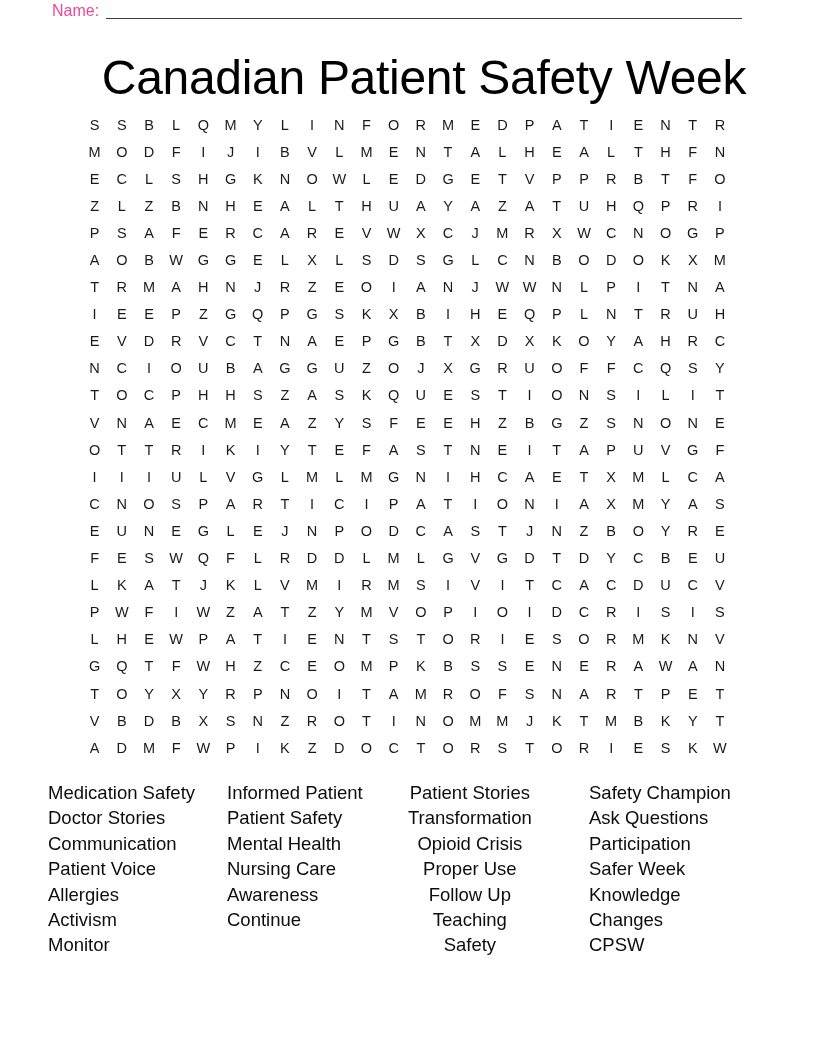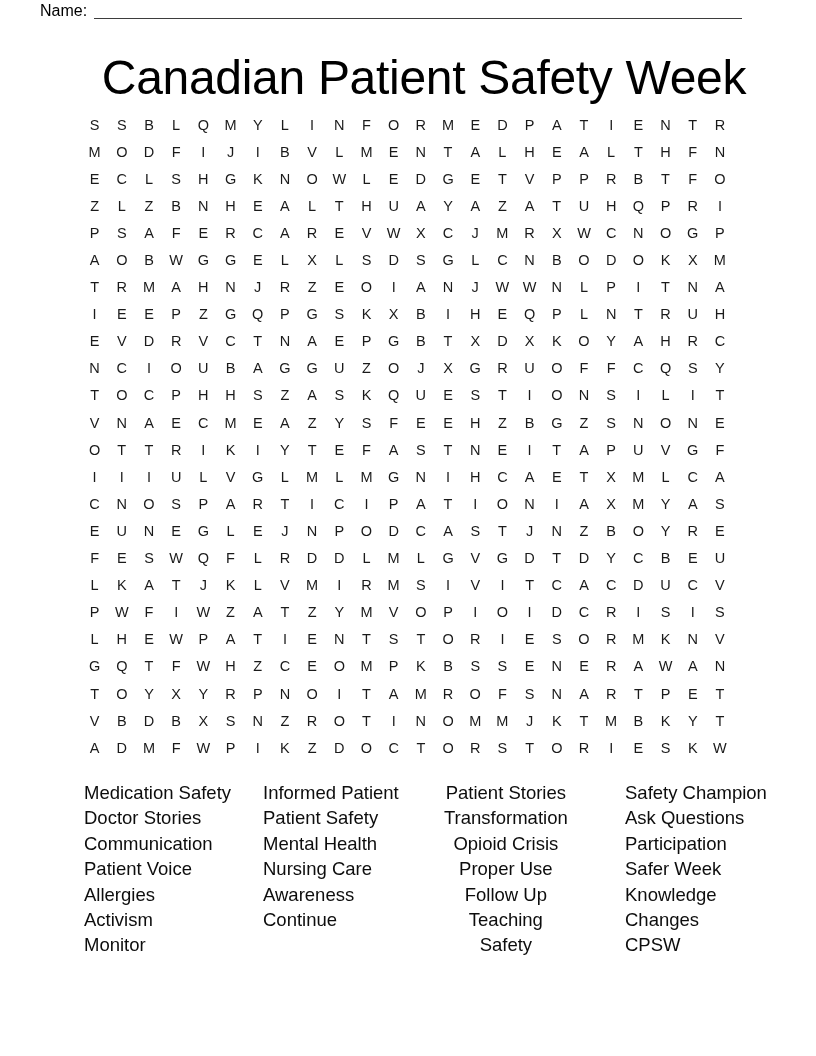--- a/index.html
+++ b/index.html
@@ -19,22 +19,23 @@
     position: absolute;
     left: 40px;
     top: 2px;
     width: 702px;
     display: flex;
     align-items: flex-end;
   }
   .name-label {
     font-size: 16px;
     line-height: 17px;
-    color: #000000;
+    color: #ec4899;
     white-space: nowrap;
+    margin-left: 12px;
   }
   .name-line {
     flex: 1;
     margin-left: 7px;
     height: 15px;
     border-bottom: 1.5px solid #3d3d3d;
   }
   .title {
     position: absolute;
     top: 37px;
@@ -76,21 +77,20 @@
   }
   .word-col.col0 { left: 0; }
   .word-col.col1 { left: 179px; }
   .word-col.col2 { left: 360px; text-align: center; }
   .word-col.col3 { left: 541px; }
   .word {
     font-size: 18.5px;
     line-height: 25.4px;
     color: #0d0d0d;
     white-space: nowrap;
-    margin-left: 36px;
   }
 </style>
 </head>
 <body>
 
 <div class="page">
 
   <div class="name-row">
     <span class="name-label">Name:</span>
     <span class="name-line"></span>

